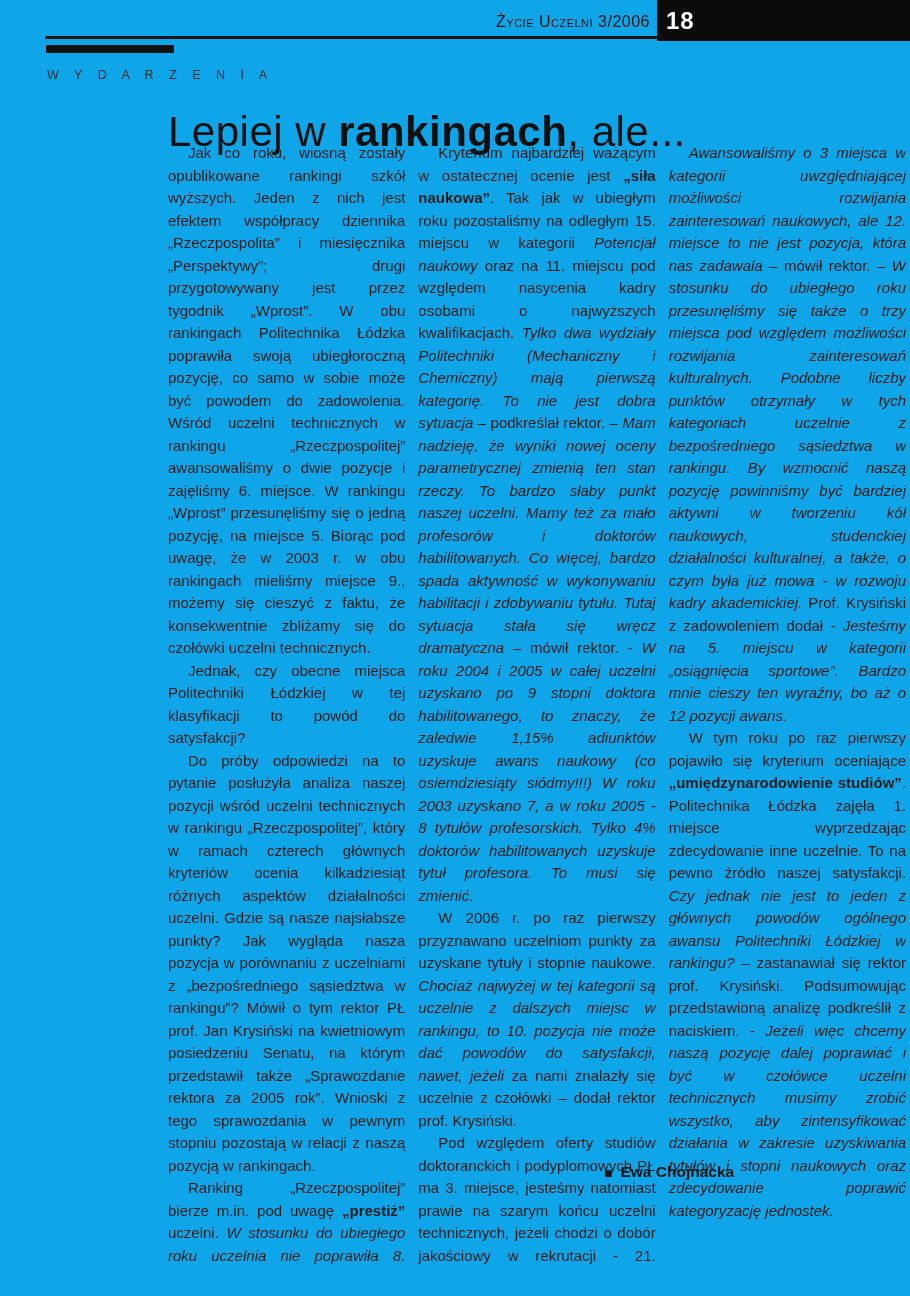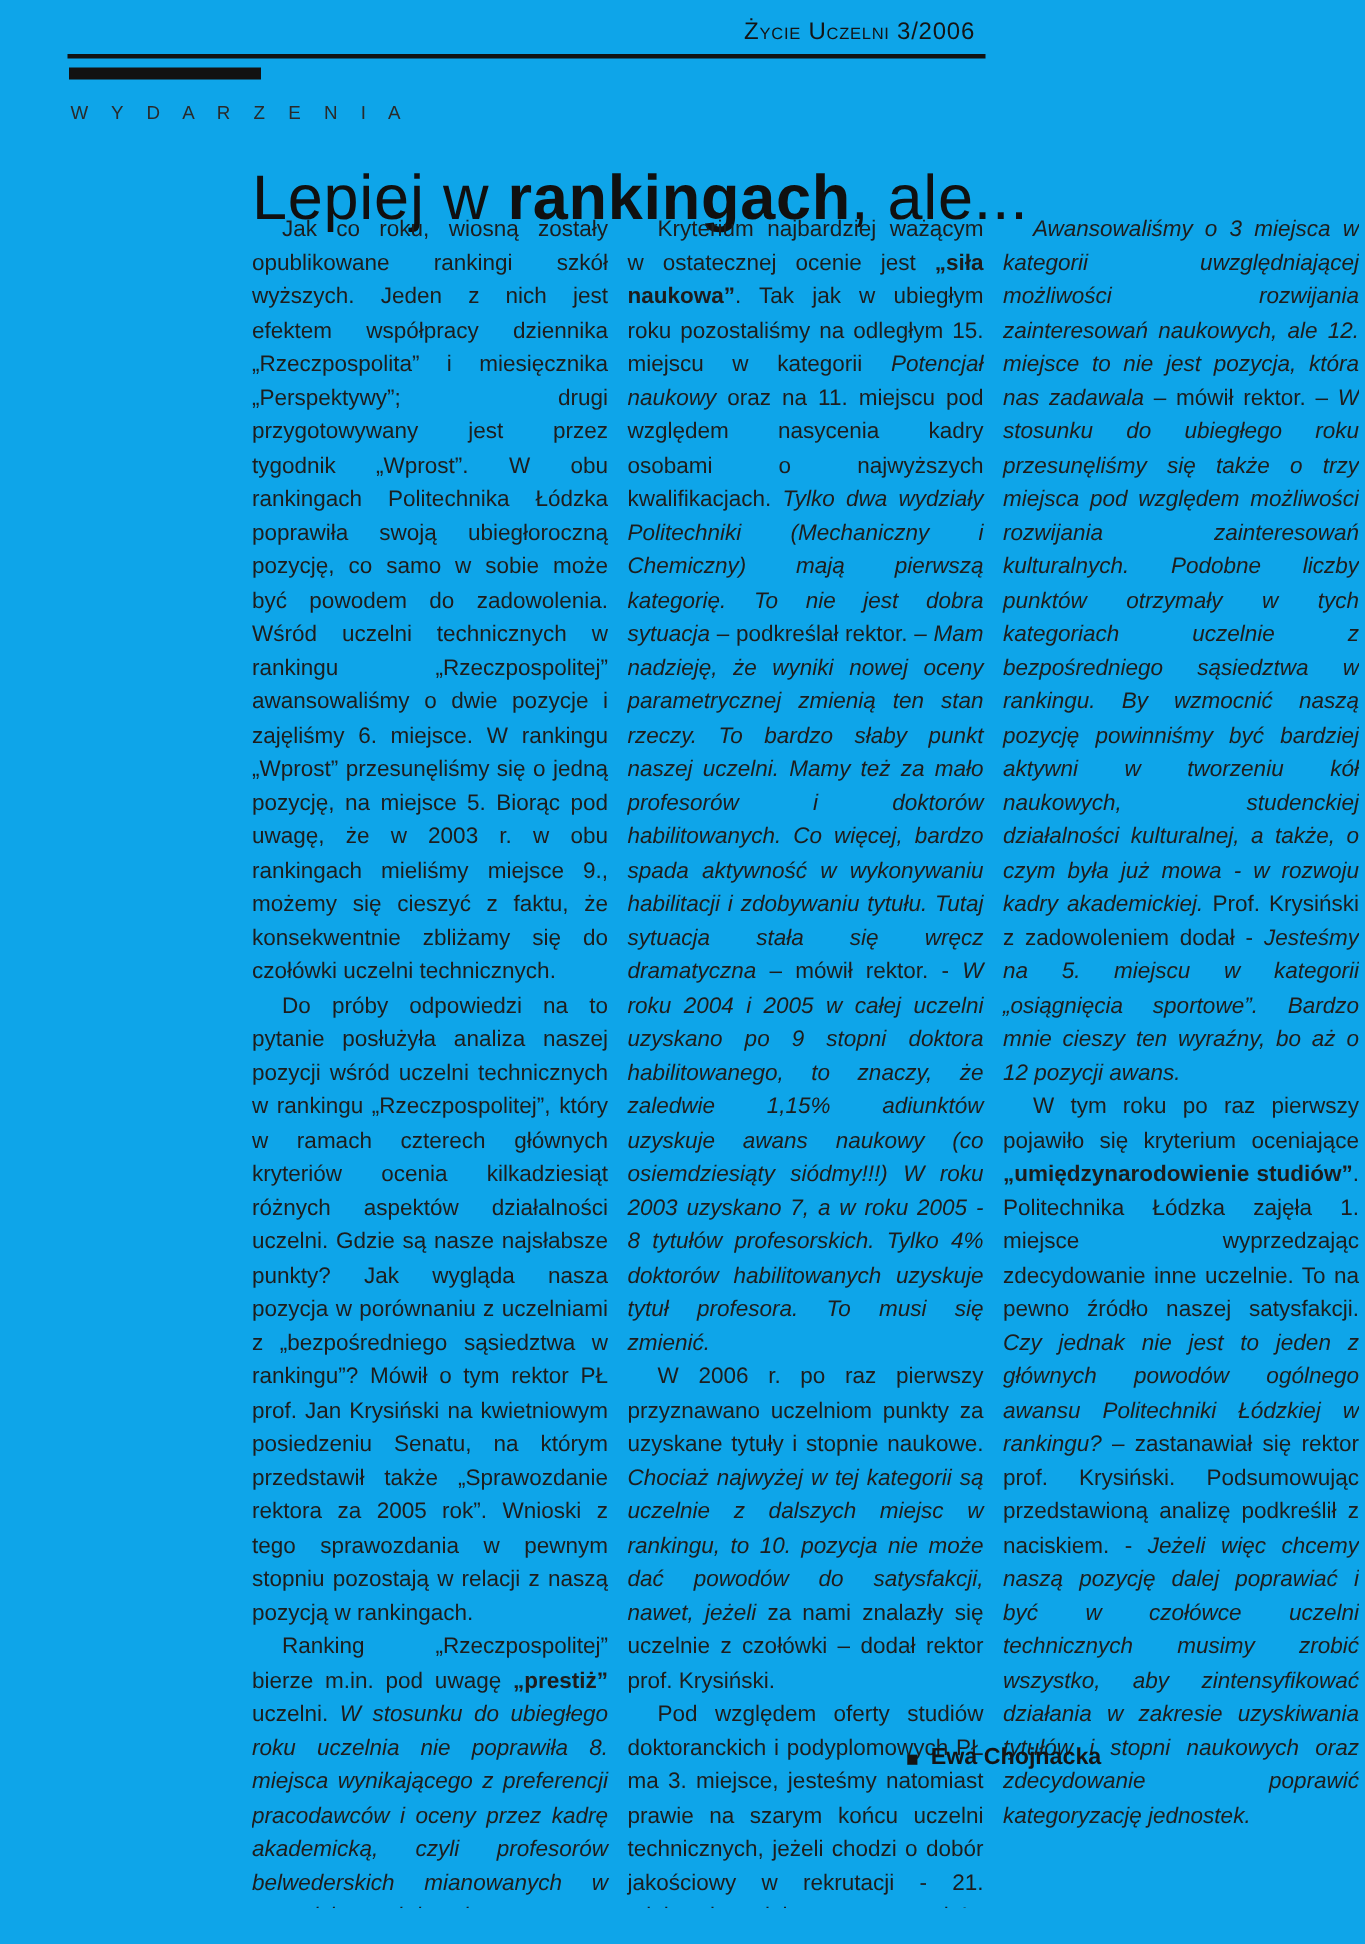--- a/index.html
+++ b/index.html
@@ -25,29 +25,33 @@
   
   .byline{position:absolute;right:6px;top:1163px;width:300px;text-align:left;font-size:15.5px;font-weight:bold;color:#141414;}
   .byline .sq{display:inline-block;transform:translateY(1px);margin-right:8px;font-size:14px;}
 </style>
 </head>
 <body>
 
 <div class="page">
 
   <div class="journal">Życie Uczelni 3/2006</div>
+  <div class="badge">
+    <div class="num">18</div>
+  </div>
   <div class="rule"></div>
   <div class="secbar"></div>
   <div class="seclabel">W Y D A R Z E N I A</div>
 
   <h1 class="title"><span>Lepiej w </span><span class="bf">rankingach</span><span>, ale...</span></h1>
 
   <div class="cols">
       <div class="col">
         <p class="para ind"><span>Jak co roku, wiosną zostały opublikowane rankingi szkół wyższych. Jeden z nich jest efektem współpracy dziennika „Rzeczpospolita” i miesięcznika „Perspektywy”; drugi przygotowywany jest przez tygodnik „Wprost”. W obu rankingach Politechnika Łódzka poprawiła swoją ubiegłoroczną pozycję, co samo w sobie może być powodem do zadowolenia. Wśród uczelni technicznych w rankingu „Rzeczpospolitej” awansowaliśmy o dwie pozycje i zajęliśmy 6. miejsce. W rankingu „Wprost” przesunęliśmy się o jedną pozycję, na miejsce 5. Biorąc pod uwagę, że w 2003 r. w obu rankingach mieliśmy miejsce 9., możemy się cieszyć z faktu, że konsekwentnie zbliżamy się do czołówki uczelni technicznych.</span></p>
+        <p class="para ind"><span>Jednak, czy obecne miejsca Politechniki Łódzkiej w tej klasyfikacji to powód do satysfakcji?</span></p>
         <p class="para ind"><span>Do próby odpowiedzi na to pytanie posłużyła analiza naszej pozycji wśród uczelni technicznych w rankingu „Rzeczpospolitej”, który w ramach czterech głównych kryteriów ocenia kilkadziesiąt różnych aspektów działalności uczelni. Gdzie są nasze najsłabsze punkty? Jak wygląda nasza pozycja w porównaniu z uczelniami z „bezpośredniego sąsiedztwa w rankingu”? Mówił o tym rektor PŁ prof. Jan Krysiński na kwietniowym posiedzeniu Senatu, na którym przedstawił także „Sprawozdanie rektora za 2005 rok”. Wnioski z tego sprawozdania w pewnym stopniu pozostają w relacji z naszą pozycją w rankingach.</span></p>
         <p class="para ind"><span>Ranking „Rzeczpospolitej” bierze m.in. pod uwagę </span><span class="bf">„prestiż”</span><span> uczelni. </span><span class="it">W stosunku do ubiegłego roku uczelnia nie poprawiła 8. miejsca wynikającego z preferencji pracodawców i oceny przez kadrę akademicką, czyli profesorów belwederskich mianowanych w ostatnich trzech latach</span></p>
       </div>
       <div class="col">
         <p class="para ind"><span>Kryterium najbardziej ważącym w ostatecznej ocenie jest </span><span class="bf">„siła naukowa”</span><span>. Tak jak w ubiegłym roku pozostaliśmy na odległym 15. miejscu w kategorii </span><span class="it">Potencjał naukowy</span><span> oraz na 11. miejscu pod względem nasycenia kadry osobami o najwyższych kwalifikacjach. </span><span class="it">Tylko dwa wydziały Politechniki (Mechaniczny i Chemiczny) mają pierwszą kategorię. To nie jest dobra sytuacja</span><span> – podkreślał rektor. – </span><span class="it">Mam nadzieję, że wyniki nowej oceny parametrycznej zmienią ten stan rzeczy. To bardzo słaby punkt naszej uczelni. Mamy też za mało profesorów i doktorów habilitowanych. Co więcej, bardzo spada aktywność w wykonywaniu habilitacji i zdobywaniu tytułu. Tutaj sytuacja stała się wręcz dramatyczna</span><span> – mówił rektor. - </span><span class="it">W roku 2004 i 2005 w całej uczelni uzyskano po 9 stopni doktora habilitowanego, to znaczy, że zaledwie 1,15% adiunktów uzyskuje awans naukowy (co osiemdziesiąty siódmy!!!) W roku 2003 uzyskano 7, a w roku 2005 - 8 tytułów profesorskich. Tylko 4% doktorów habilitowanych uzyskuje tytuł profesora. To musi się zmienić.</span></p>
         <p class="para ind"><span>W 2006 r. po raz pierwszy przyznawano uczelniom punkty za uzyskane tytuły i stopnie naukowe. </span><span class="it">Chociaż najwyżej w tej kategorii są uczelnie z dalszych miejsc w rankingu, to 10. pozycja nie może dać powodów do satysfakcji, nawet, jeżeli</span><span> za nami znalazły się uczelnie z czołówki – dodał rektor prof. Krysiński.</span></p>
         <p class="para ind"><span>Pod względem oferty studiów doktoranckich i podyplomowych PŁ ma 3. miejsce, jesteśmy natomiast prawie na szarym końcu uczelni technicznych, jeżeli chodzi o dobór jakościowy w rekrutacji - 21. miejsce i spadek o cztery pozycje!</span></p>
       </div>
       <div class="col">
         <p class="para ind"><span class="it">Awansowaliśmy o 3 miejsca w kategorii uwzględniającej możliwości rozwijania zainteresowań naukowych, ale 12. miejsce to nie jest pozycja, która nas zadawala</span><span> – mówił rektor. – </span><span class="it">W stosunku do ubiegłego roku przesunęliśmy się także o trzy miejsca pod względem możliwości rozwijania zainteresowań kulturalnych. Podobne liczby punktów otrzymały w tych kategoriach uczelnie z bezpośredniego sąsiedztwa w rankingu. By wzmocnić naszą pozycję powinniśmy być bardziej aktywni w tworzeniu kół naukowych, studenckiej działalności kulturalnej, a także, o czym była już mowa - w rozwoju kadry akademickiej.</span><span> Prof. Krysiński z zadowoleniem dodał - </span><span class="it">Jesteśmy na 5. miejscu w kategorii „osiągnięcia sportowe”. Bardzo mnie cieszy ten wyraźny, bo aż o 12 pozycji awans.</span></p>

